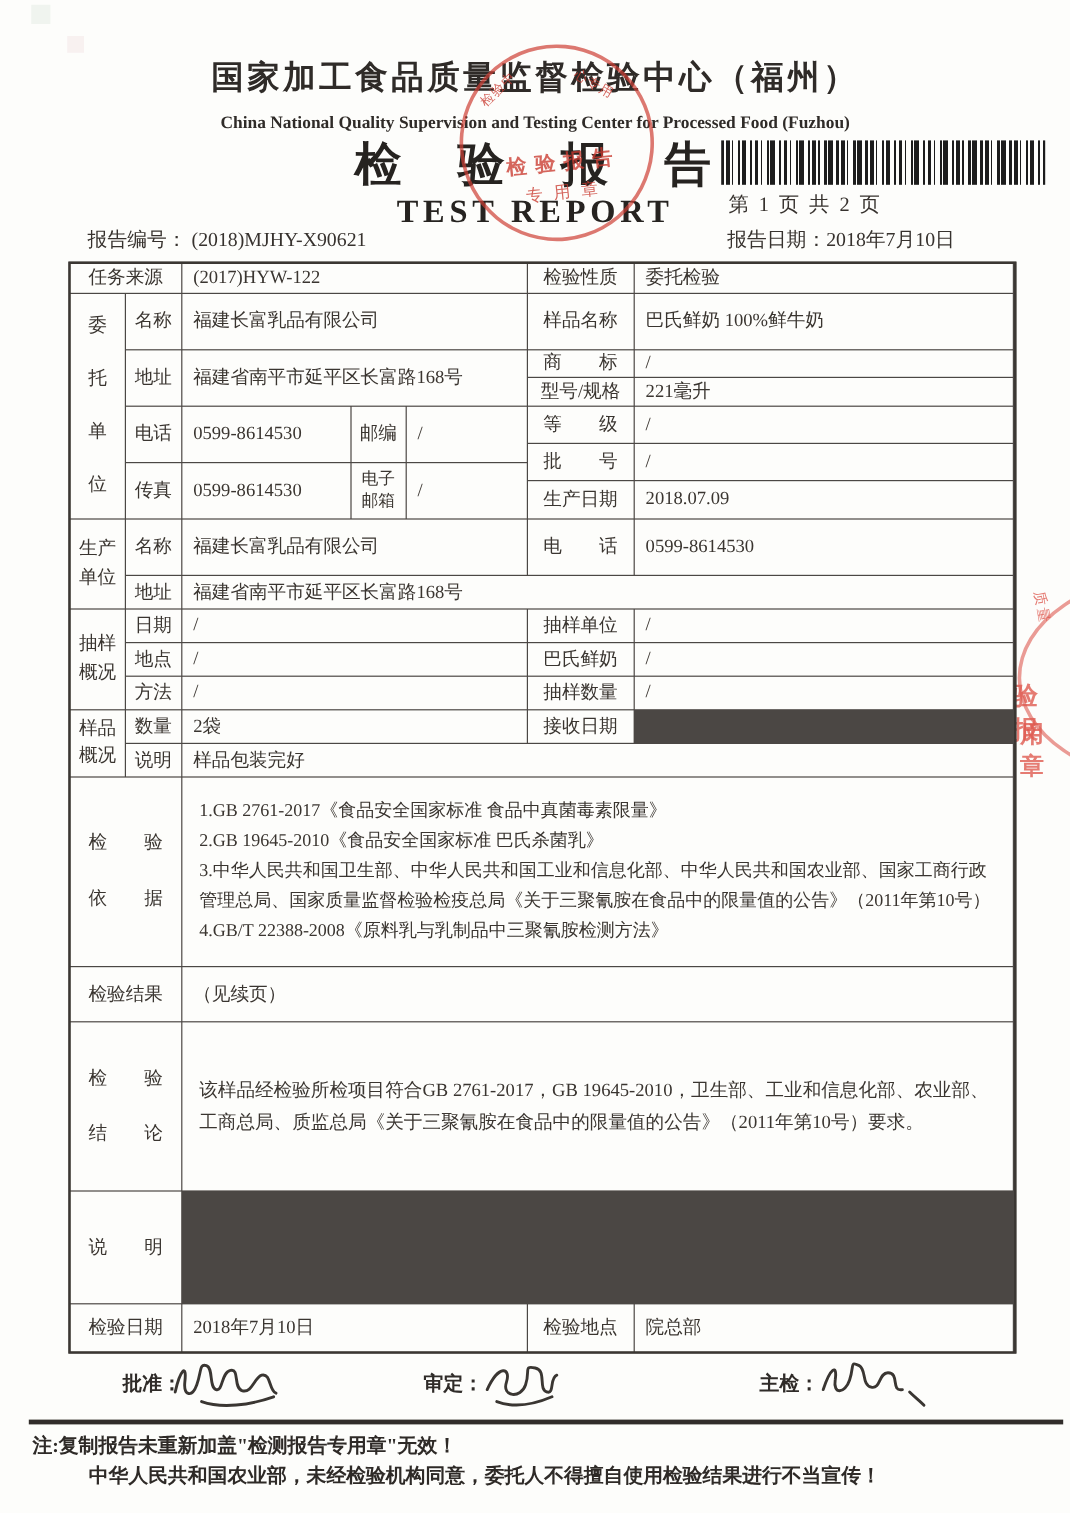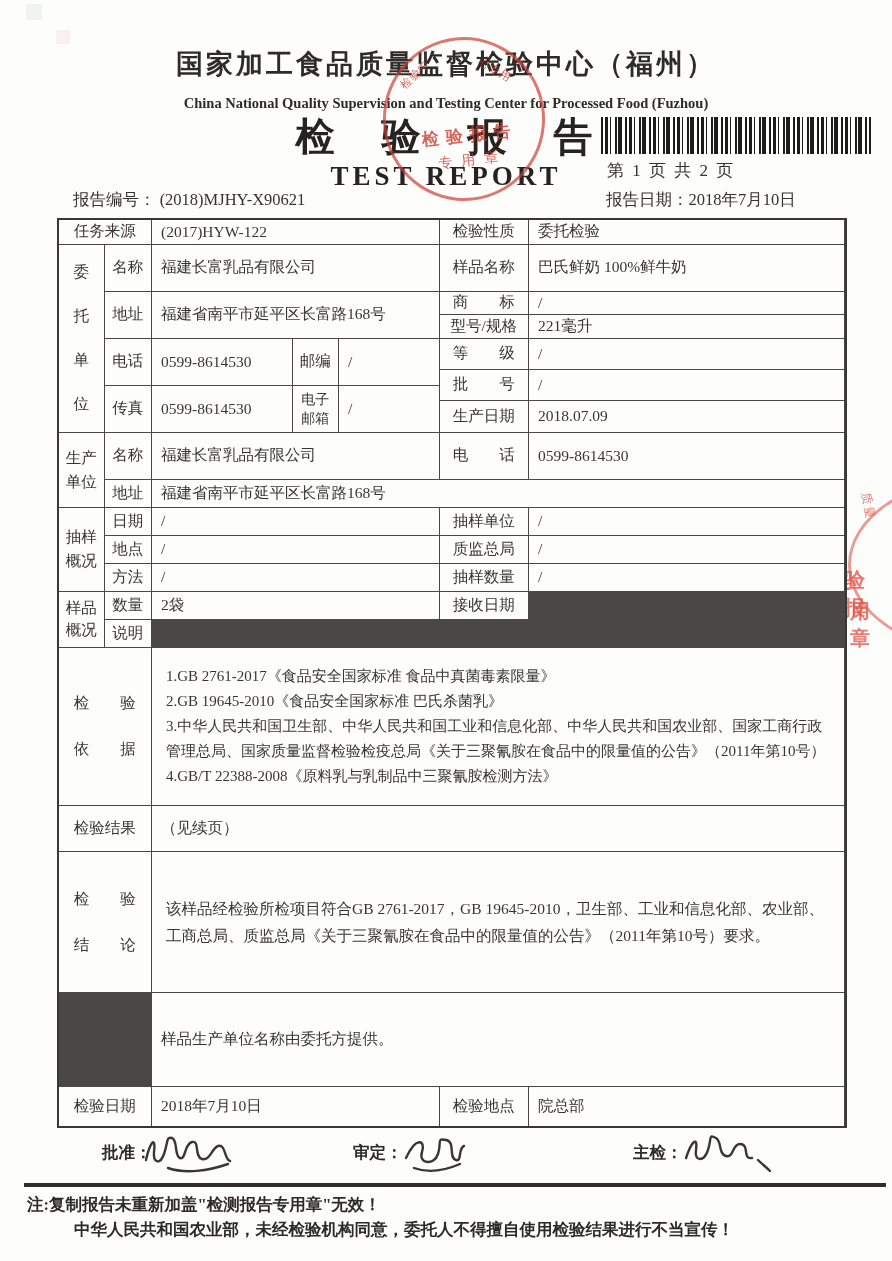--- a/index.html
+++ b/index.html
@@ -133,49 +133,50 @@
     <div class="c val" style="grid-area:10/3/11/8">福建省南平市延平区长富路168号</div>
 
     <div class="c lab pre vl24" style="grid-area:11/1/14/2">抽样
 概况</div>
     <div class="c lab" style="grid-area:11/2/12/3">日期</div>
     <div class="c val" style="grid-area:11/3/12/6">/</div>
     <div class="c lab" style="grid-area:11/6/12/7">抽样单位</div>
     <div class="c val" style="grid-area:11/7/12/8">/</div>
     <div class="c lab" style="grid-area:12/2/13/3">地点</div>
     <div class="c val" style="grid-area:12/3/13/6">/</div>
-    <div class="c lab" style="grid-area:12/6/13/7">质监总局</div>
+    <div class="c lab" style="grid-area:12/6/13/7">巴氏鲜奶</div>
     <div class="c val" style="grid-area:12/7/13/8">/</div>
     <div class="c lab" style="grid-area:13/2/14/3">方法</div>
     <div class="c val" style="grid-area:13/3/14/6">/</div>
     <div class="c lab" style="grid-area:13/6/14/7">抽样数量</div>
     <div class="c val" style="grid-area:13/7/14/8">/</div>
 
     <div class="c lab pre vl22" style="grid-area:14/1/16/2">样品
 概况</div>
     <div class="c lab" style="grid-area:14/2/15/3">数量</div>
     <div class="c val" style="grid-area:14/3/15/6">2袋</div>
     <div class="c lab" style="grid-area:14/6/15/7">接收日期</div>
     <div class="c lab" style="grid-area:15/2/16/3">说明</div>
+    <div class="c val" style="grid-area:15/3/16/8">样品包装完好</div>
 
     <div class="c lab pre lh46" style="grid-area:16/1/17/3">检　　验
 依　　据</div>
     <div class="c txt" style="grid-area:16/3/17/8">1.GB 2761-2017《食品安全国家标准 食品中真菌毒素限量》
 2.GB 19645-2010《食品安全国家标准 巴氏杀菌乳》
 3.中华人民共和国卫生部、中华人民共和国工业和信息化部、中华人民共和国农业部、国家工商行政管理总局、国家质量监督检验检疫总局《关于三聚氰胺在食品中的限量值的公告》（2011年第10号）
 4.GB/T 22388-2008《原料乳与乳制品中三聚氰胺检测方法》</div>
 
     <div class="c lab" style="grid-area:17/1/18/3">检验结果</div>
     <div class="c val" style="grid-area:17/3/18/8">（见续页）</div>
 
     <div class="c lab pre lh46" style="grid-area:18/1/19/3">检　　验
 结　　论</div>
     <div class="c txt" style="grid-area:18/3/19/8;line-height:27px;font-size:15.5px;">该样品经检验所检项目符合GB 2761-2017，GB 19645-2010，卫生部、工业和信息化部、农业部、工商总局、质监总局《关于三聚氰胺在食品中的限量值的公告》（2011年第10号）要求。</div>
 
-    <div class="c val" style="grid-area:19/3/20/8">样品生产单位名称由委托方提供。</div>
+    <div class="c lab" style="grid-area:19/1/20/3">说　　明</div>
 
     <div class="c lab" style="grid-area:20/1/21/3">检验日期</div>
     <div class="c val" style="grid-area:20/3/21/6">2018年7月10日</div>
     <div class="c lab" style="grid-area:20/6/21/7">检验地点</div>
     <div class="c val" style="grid-area:20/7/21/8">院总部</div>
   </div>
 
   <div class="abs sig-label" style="left:102px;top:1142px;">批准：</div>
   <svg class="abs" style="left:140px;top:1126px;" width="96" height="52" viewBox="0 0 96 52">
     <g fill="none" stroke="#3a3632" stroke-width="2.4" stroke-linecap="round">

